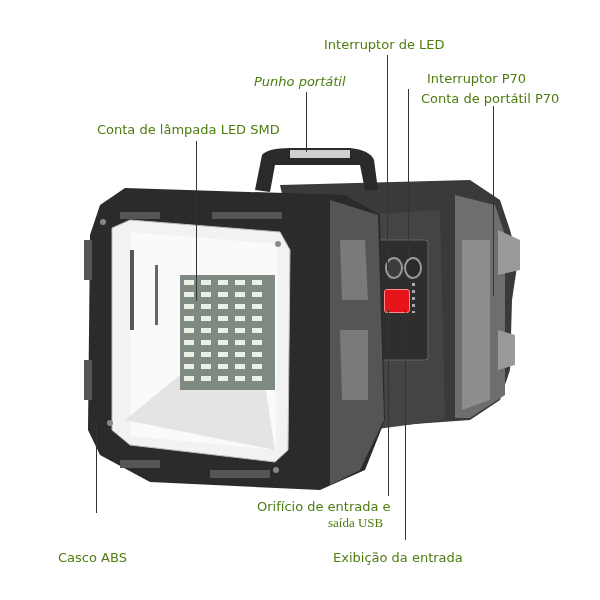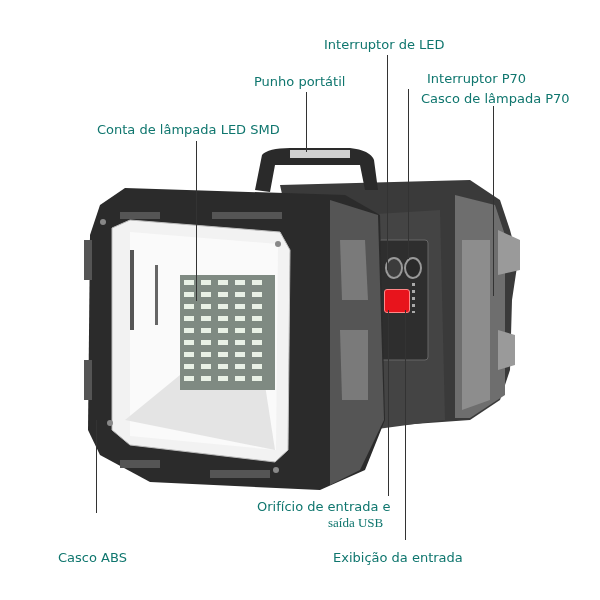--- a/index.html
+++ b/index.html
@@ -1,17 +1,17 @@
 <!DOCTYPE html>
 <html><head>
 <meta charset="utf-8">
 <style>
   html,body{margin:0;padding:0;background:#fff;}
   body{width:600px;height:600px;position:relative;overflow:hidden;font-family:"DejaVu Sans","Liberation Sans",sans-serif;color:#333;}
-  .label{position:absolute;font-size:13px;line-height:16px;color:#0f766e;white-space:nowrap;}
+  .label{position:absolute;font-size:13px;line-height:16px;color:#4d7c0f;white-space:nowrap;}
   .line{position:absolute;background:#333;width:1px;}
   svg{position:absolute;left:0;top:0;}
 </style>
 </head>
 <body>
 
 <svg width="600" height="600" viewBox="0 0 600 600">
 
   <path d="M280 185 L470 180 L500 200 L510 230 L518 260 L512 300 L510 370 L500 400 L470 420 L400 425 L360 420 L330 410 Z" fill="#3a3a3a"></path>
   <path d="M455 195 L495 205 L505 235 L505 395 L470 418 L455 418 Z" fill="#6e6e6e"></path>
@@ -107,20 +107,20 @@
 <div class="line" style="left:196px;top:141px;height:160px;"></div>
 <div class="line" style="left:306px;top:92px;height:60px;"></div>
 <div class="line" style="left:387px;top:55px;height:215px;"></div>
 <div class="line" style="left:408px;top:89px;height:170px;"></div>
 <div class="line" style="left:493px;top:106px;height:190px;"></div>
 <div class="line" style="left:96px;top:420px;height:93px;"></div>
 <div class="line" style="left:388px;top:310px;height:186px;"></div>
 <div class="line" style="left:405px;top:310px;height:230px;"></div>
 
 <div class="label" style="left:324px;top:37px;">Interruptor de LED</div>
-<div class="label" style="left:254px;top:74px;">Punho portátil</div>
+<div class="label" style="left:254px;top:74px;font-style:italic;">Punho portátil</div>
 <div class="label" style="left:427px;top:71px;">Interruptor P70</div>
-<div class="label" style="left:421px;top:91px;">Casco de lâmpada P70</div>
+<div class="label" style="left:421px;top:91px;">Conta de portátil P70</div>
 <div class="label" style="left:97px;top:122px;">Conta de lâmpada LED SMD</div>
 <div class="label" style="left:58px;top:550px;">Casco ABS</div>
 <div class="label" style="left:257px;top:499px;">Orifício de entrada e</div>
 <div class="label" style="left:328px;top:515px;font-family:Liberation Serif, serif;">saída USB</div>
 <div class="label" style="left:333px;top:550px;">Exibição da entrada</div>
 
 </body></html>

